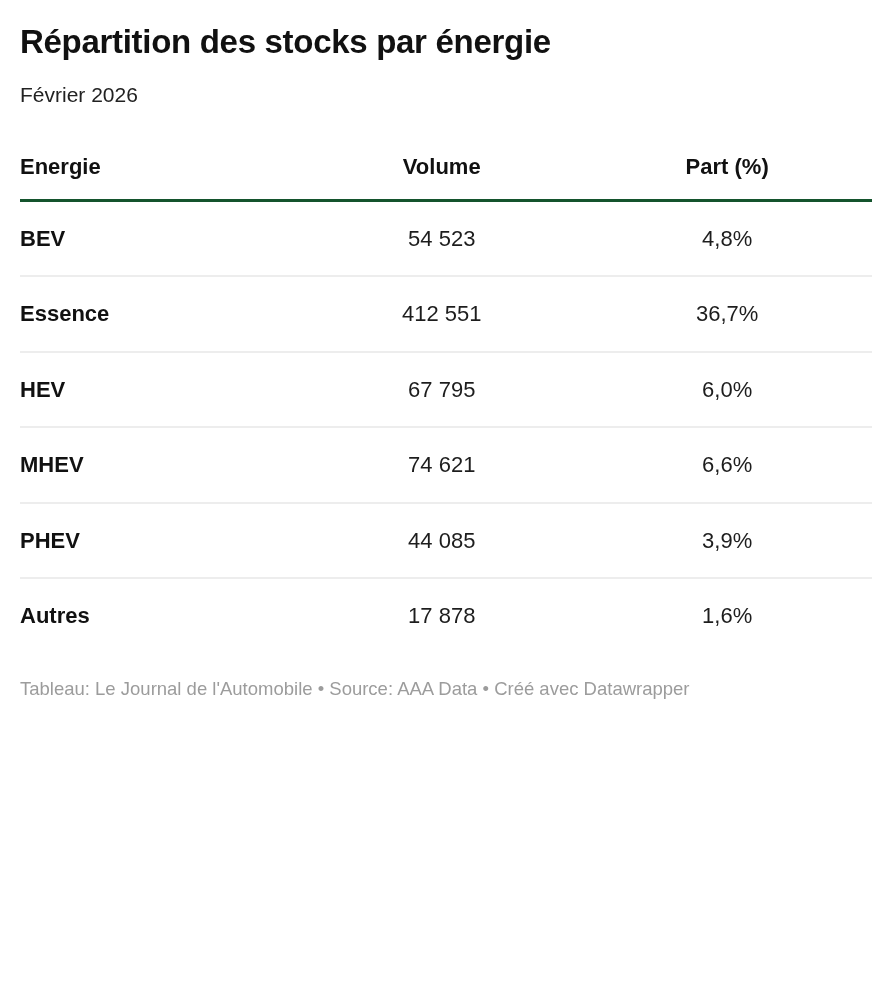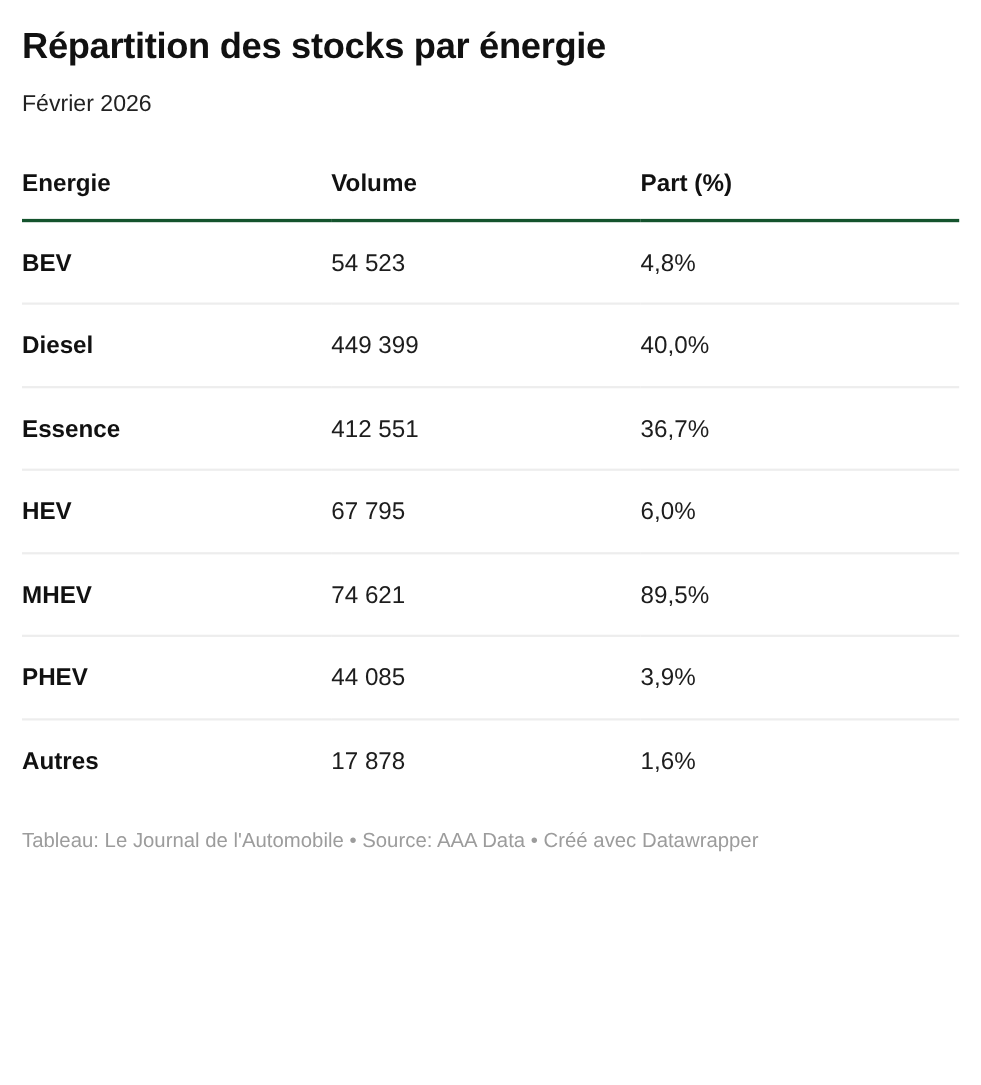--- a/index.html
+++ b/index.html
@@ -46,21 +46,21 @@
   table.data-table th {
     font-size: 22px;
     font-weight: 700;
     color: #111111;
     text-align: left;
     padding: 6px 0 19px 0;
     border-bottom: 3px solid #14532d;
   }
   table.data-table th.num,
   table.data-table td.num {
-    text-align: left;
+    text-align: center;
   }
   table.data-table td {
     font-size: 22px;
     font-weight: 400;
     color: #1d1d1d;
     padding: 23px 0;
     line-height: 1.25;
   }
   table.data-table tbody tr + tr td {
     border-top: 2px solid #ededed;
@@ -96,38 +96,33 @@
         <th class="num">Part (%)</th>
       </tr>
     </thead>
     <tbody>
         <tr>
           <td>BEV</td>
           <td class="num">54 523</td>
           <td class="num">4,8%</td>
         </tr>
         <tr>
-          <td>Diesel</td>
-          <td class="num">449 399</td>
-          <td class="num">40,0%</td>
-        </tr>
-        <tr>
           <td>Essence</td>
           <td class="num">412 551</td>
           <td class="num">36,7%</td>
         </tr>
         <tr>
           <td>HEV</td>
           <td class="num">67 795</td>
           <td class="num">6,0%</td>
         </tr>
         <tr>
           <td>MHEV</td>
           <td class="num">74 621</td>
-          <td class="num">89,5%</td>
+          <td class="num">6,6%</td>
         </tr>
         <tr>
           <td>PHEV</td>
           <td class="num">44 085</td>
           <td class="num">3,9%</td>
         </tr>
         <tr>
           <td>Autres</td>
           <td class="num">17 878</td>
           <td class="num">1,6%</td>

